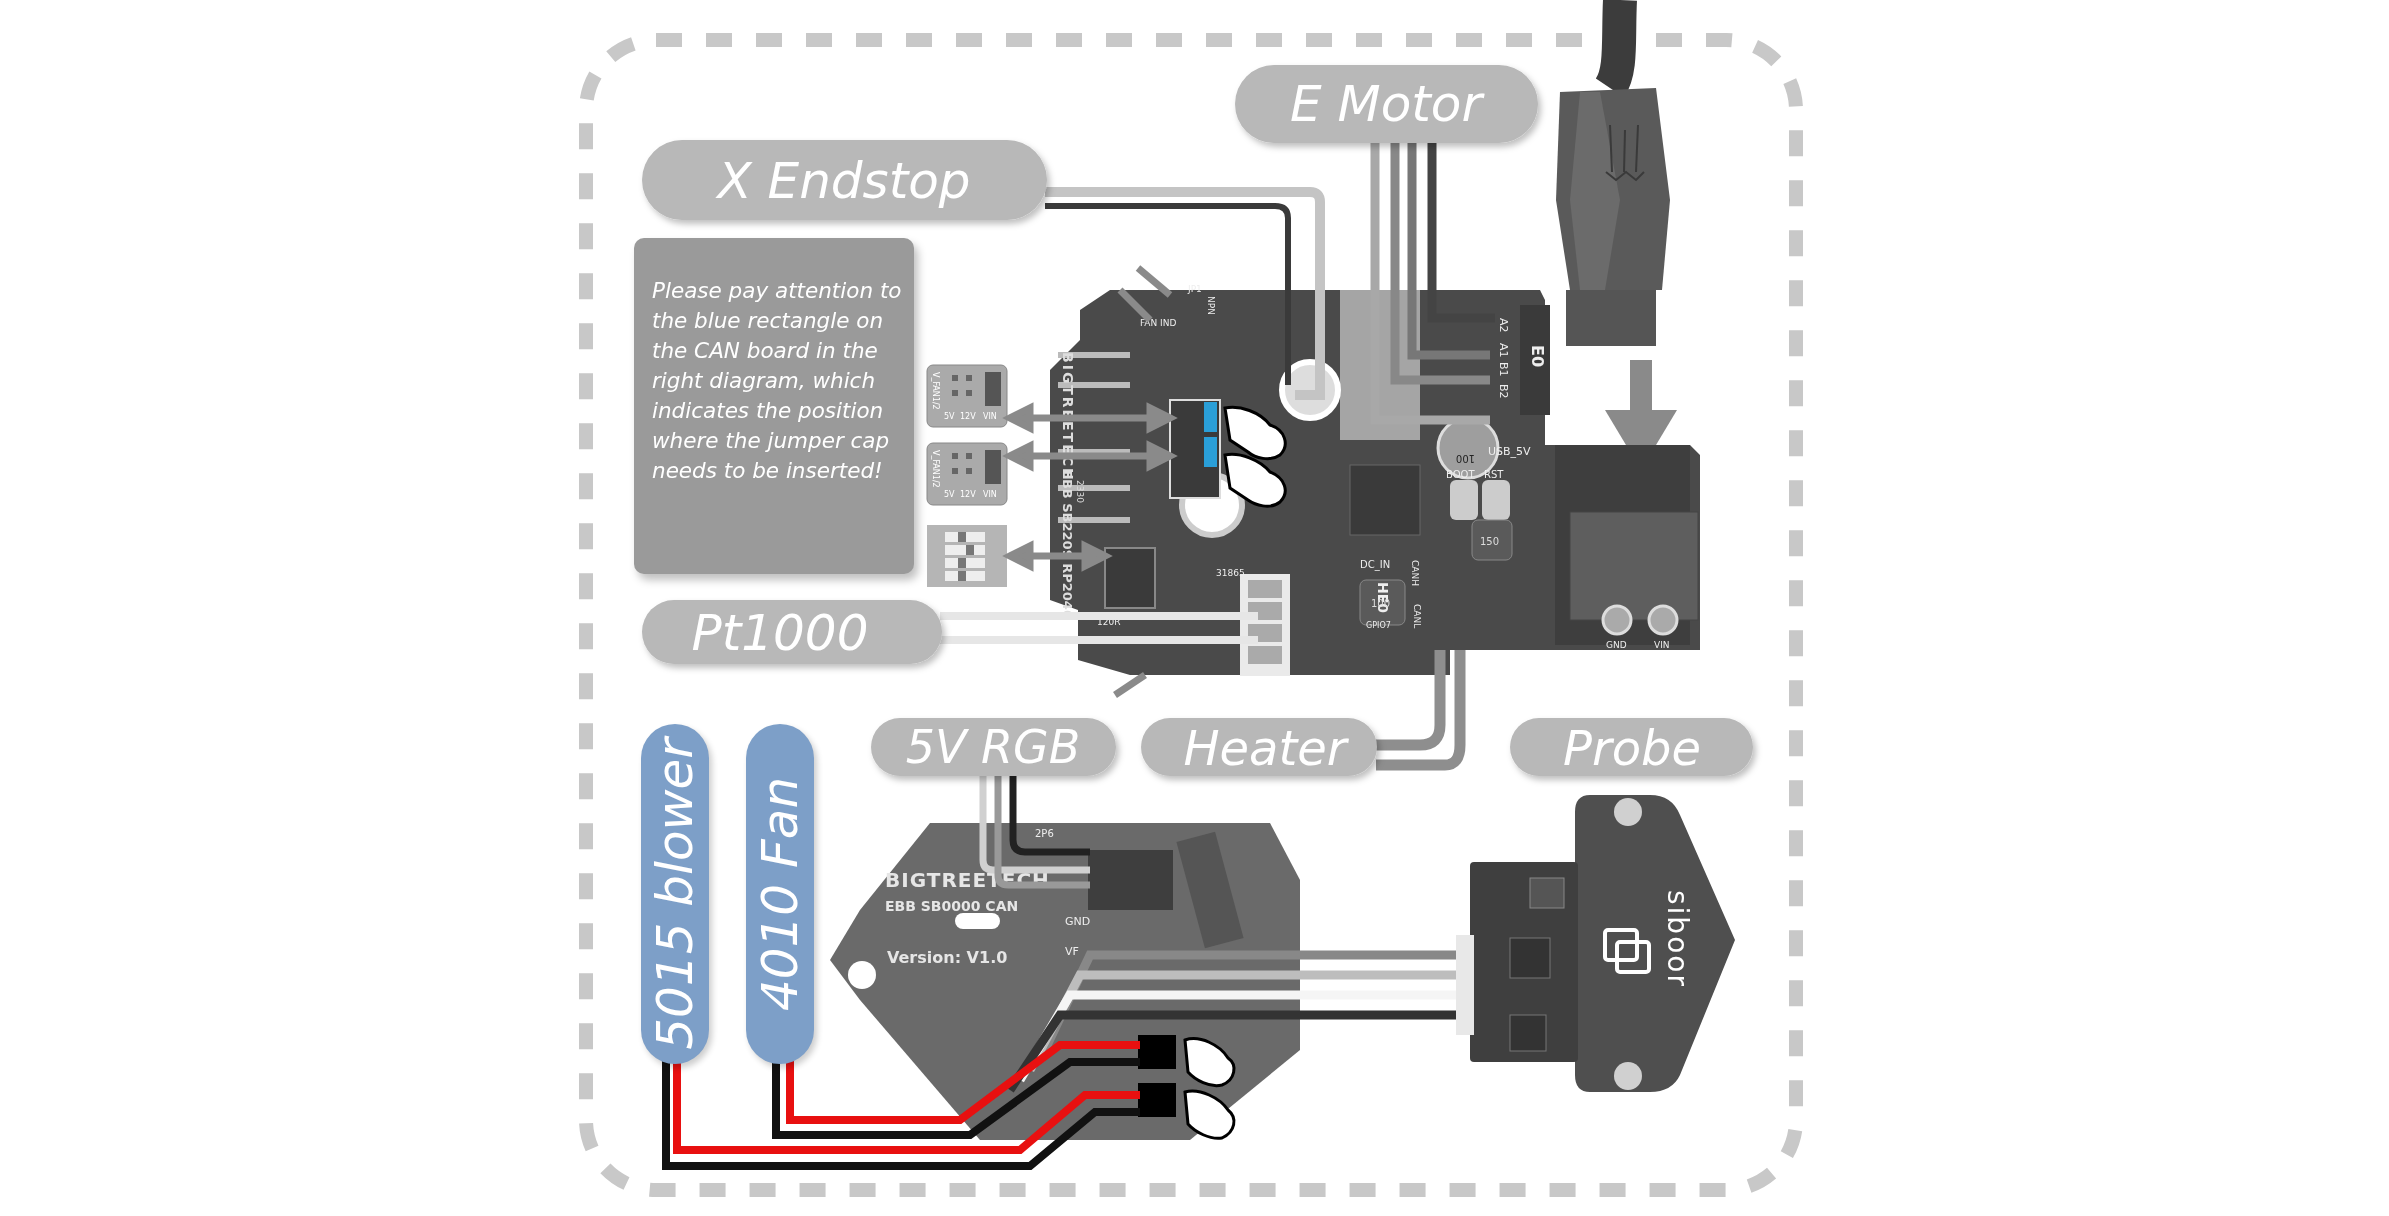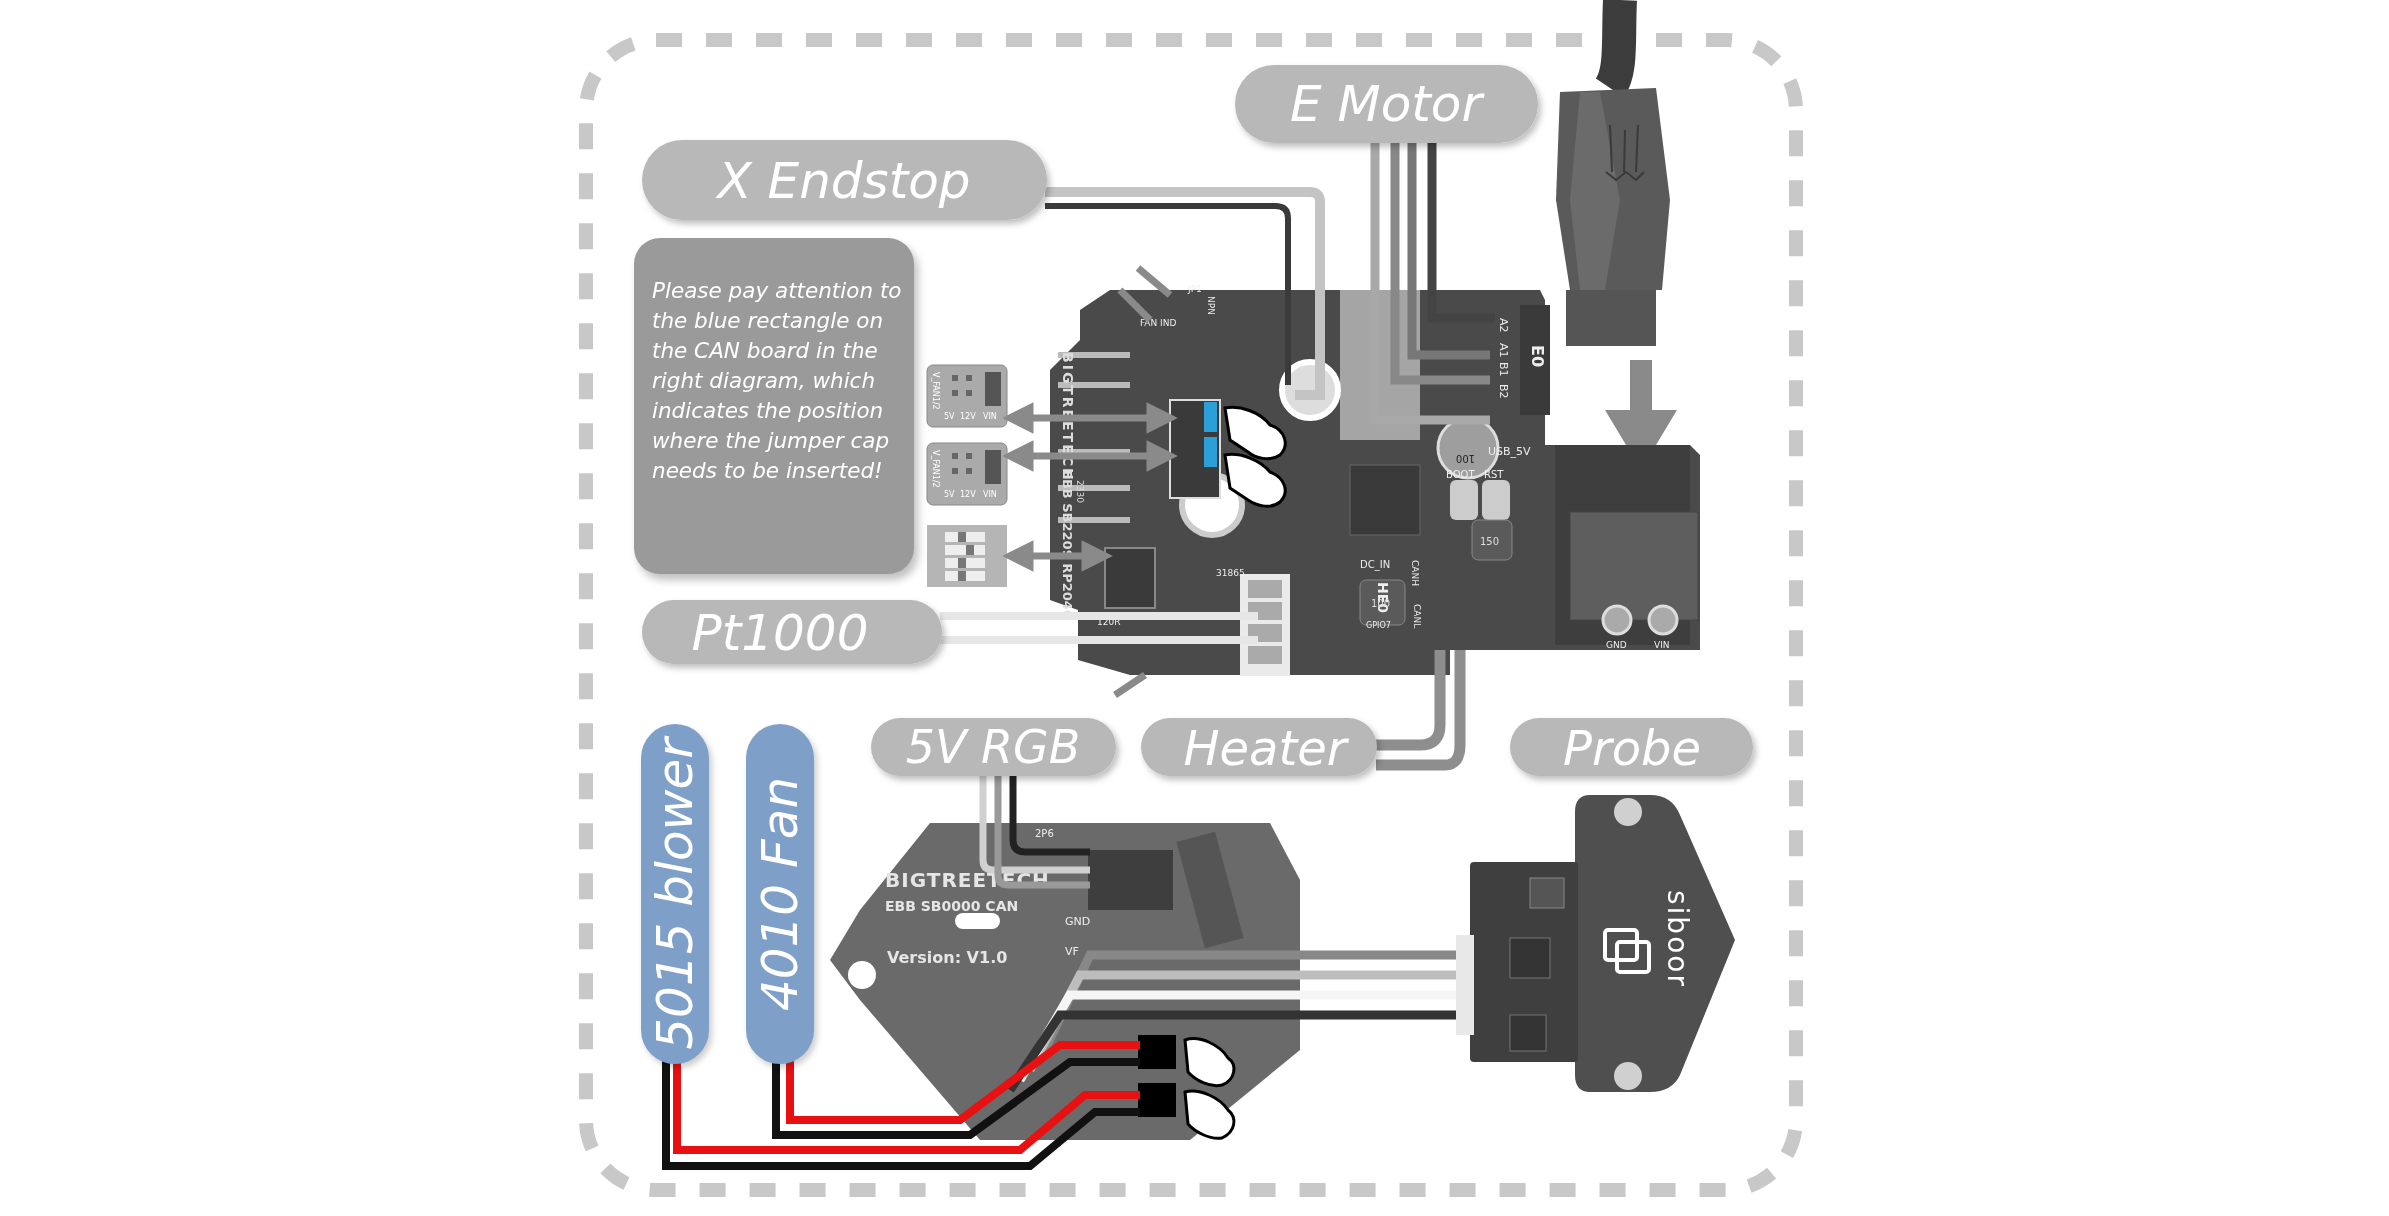--- a/index.html
+++ b/index.html
@@ -1,20 +1,20 @@
 <!DOCTYPE html>
 <html><head>
 <meta charset="utf-8">
 <style>
   html,body{margin:0;padding:0;background:#ffffff;}
   body{width:2389px;height:1216px;position:relative;overflow:hidden;font-family:"DejaVu Sans",sans-serif;}
   .stage{position:absolute;left:0;top:0;width:2389px;height:1216px;}
   svg text{font-family:"DejaVu Sans",sans-serif;}
   .pill-text{font-style:italic;fill:#ffffff;font-weight:400;}
-  .note{position:absolute;left:634px;top:238px;width:280px;height:336px;background:#9a9a9a;border-radius:26px;box-shadow:4px 6px 8px rgba(0,0,0,.25);}
+  .note{position:absolute;left:634px;top:238px;width:280px;height:336px;background:#9a9a9a;border-radius:10px;box-shadow:4px 6px 8px rgba(0,0,0,.25);}
   .note p{margin:0;position:absolute;left:18px;top:38px;width:258px;color:#fff;font-style:italic;font-size:21.5px;line-height:30px;font-family:"DejaVu Sans",sans-serif;}
   .vlabel{position:absolute;border-radius:34px;background:#7d9fc8;box-shadow:3px 4px 6px rgba(0,0,0,.2);}
   .vlabel span{position:absolute;left:50%;top:50%;transform:translate(-50%,-50%) rotate(-90deg);white-space:nowrap;color:#fff;font-style:italic;font-size:50px;font-family:"DejaVu Sans",sans-serif;}
 </style>
 </head>
 <body>
 
 <div class="stage">
 <svg width="2389" height="1216" viewBox="0 0 2389 1216" xmlns="http://www.w3.org/2000/svg">
   <defs>

